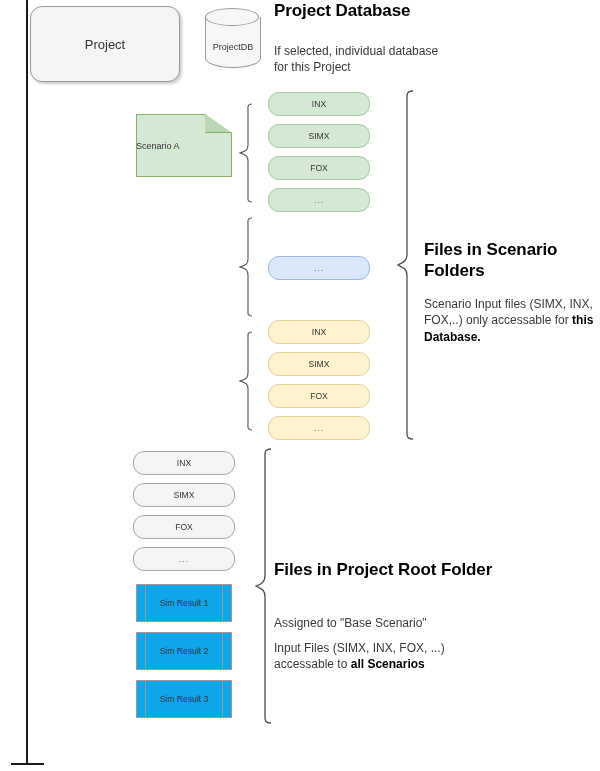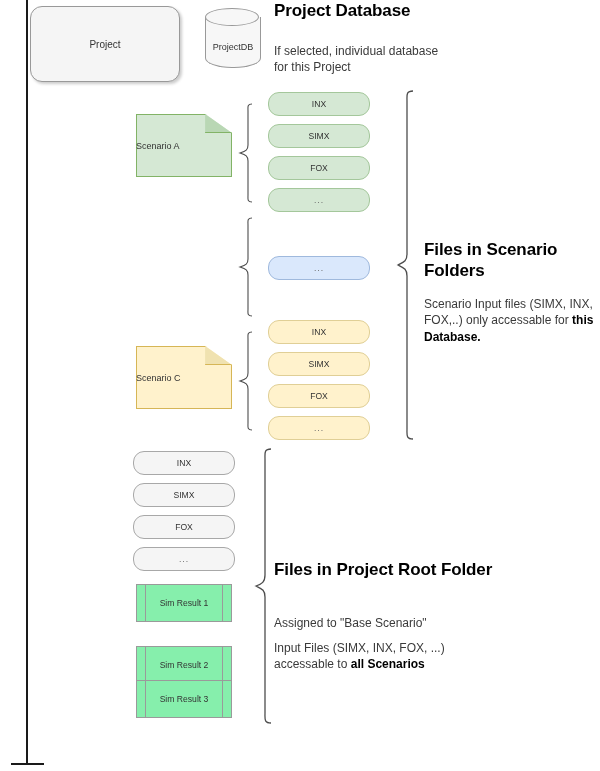--- a/index.html
+++ b/index.html
@@ -47,21 +47,21 @@
     height: 74px;
     background: #f5f5f5;
     border: 1px solid #999999;
     border-radius: 12px;
     box-shadow: 2px 2px 3px rgba(0,0,0,0.20);
     display: flex;
     align-items: center;
     justify-content: center;
   }
   .project-box span {
-    font-size: 10px;
+    font-size: 13px;
     color: #333333;
   }
 
   
   .db-wrap {
     position: absolute;
     left: 205px;
     top: 8px;
     width: 40px;
     height: 68px;
@@ -169,21 +169,21 @@
   .f-blue   { background: #dae8fc; border: 1px solid #9fb9dd; }
   .f-yellow { background: #fff2cc; border: 1px solid #e0cf96; }
   .f-gray   { background: #f5f5f5; border: 1px solid #a8a8a8; }
   .file-box.dots { color: #6b6b6b; letter-spacing: 1px; }
 
   
   .proc-box {
     position: absolute;
     width: 96px;
     height: 38px;
-    background: #86efac;
+    background: #0ea5e9;
     border: 1px solid #9a9a9a;
     box-sizing: border-box;
     display: flex;
     align-items: center;
     justify-content: center;
     font-size: 8.6px;
     color: #333333;
   }
   .proc-box::before,
   .proc-box::after {
@@ -248,25 +248,20 @@
 
 
   <svg class="brace thin" style="left:238px; top:217px;" width="16" height="100" viewBox="0 0 16 100">
     <path d="M14 1 C9 1 10 4 10 8 L10 42 C10 47 8 48 2 50 C8 52 10 53 10 58 L10 92 C10 96 9 99 14 99"></path>
   </svg>
 
   <div class="file-box f-blue dots" style="left:268px; top:256px;">
     <span>...</span>
   </div>
 
-  <div class="scenario sc-yellow" style="left:136px; top:346px;">
-    <div class="page"></div>
-    <div class="fold"></div>
-    <div class="slabel">Scenario C</div>
-  </div>
 
   <svg class="brace thin" style="left:238px; top:331px;" width="16" height="100" viewBox="0 0 16 100">
     <path d="M14 1 C9 1 10 4 10 8 L10 42 C10 47 8 48 2 50 C8 52 10 53 10 58 L10 92 C10 96 9 99 14 99"></path>
   </svg>
 
   <div class="file-box f-yellow" style="left:268px; top:320px;">
     <span>INX</span>
   </div>
   <div class="file-box f-yellow" style="left:268px; top:352px;">
     <span>SIMX</span>
@@ -294,21 +289,21 @@
   <div class="file-box f-gray" style="left:133px; top:515px;">
     <span>FOX</span>
   </div>
   <div class="file-box f-gray dots" style="left:133px; top:547px;">
     <span>...</span>
   </div>
 
   <div class="proc-box" style="left:136px; top:584px;">
     <span>Sim Result 1</span>
   </div>
-  <div class="proc-box" style="left:136px; top:632px;margin-top:14px;">
+  <div class="proc-box" style="left:136px; top:632px;">
     <span>Sim Result 2</span>
   </div>
   <div class="proc-box" style="left:136px; top:680px;">
     <span>Sim Result 3</span>
   </div>
 
   <svg class="brace" style="left:254px; top:448px;" width="20" height="276" viewBox="0 0 20 276">
     <path d="M17 1 C10 1 11 5 11 11 L11 127 C11 134 8 136 2 138 C8 141 11 142 11 149 L11 265 C11 271 10 275 17 275"></path>
   </svg>
 

